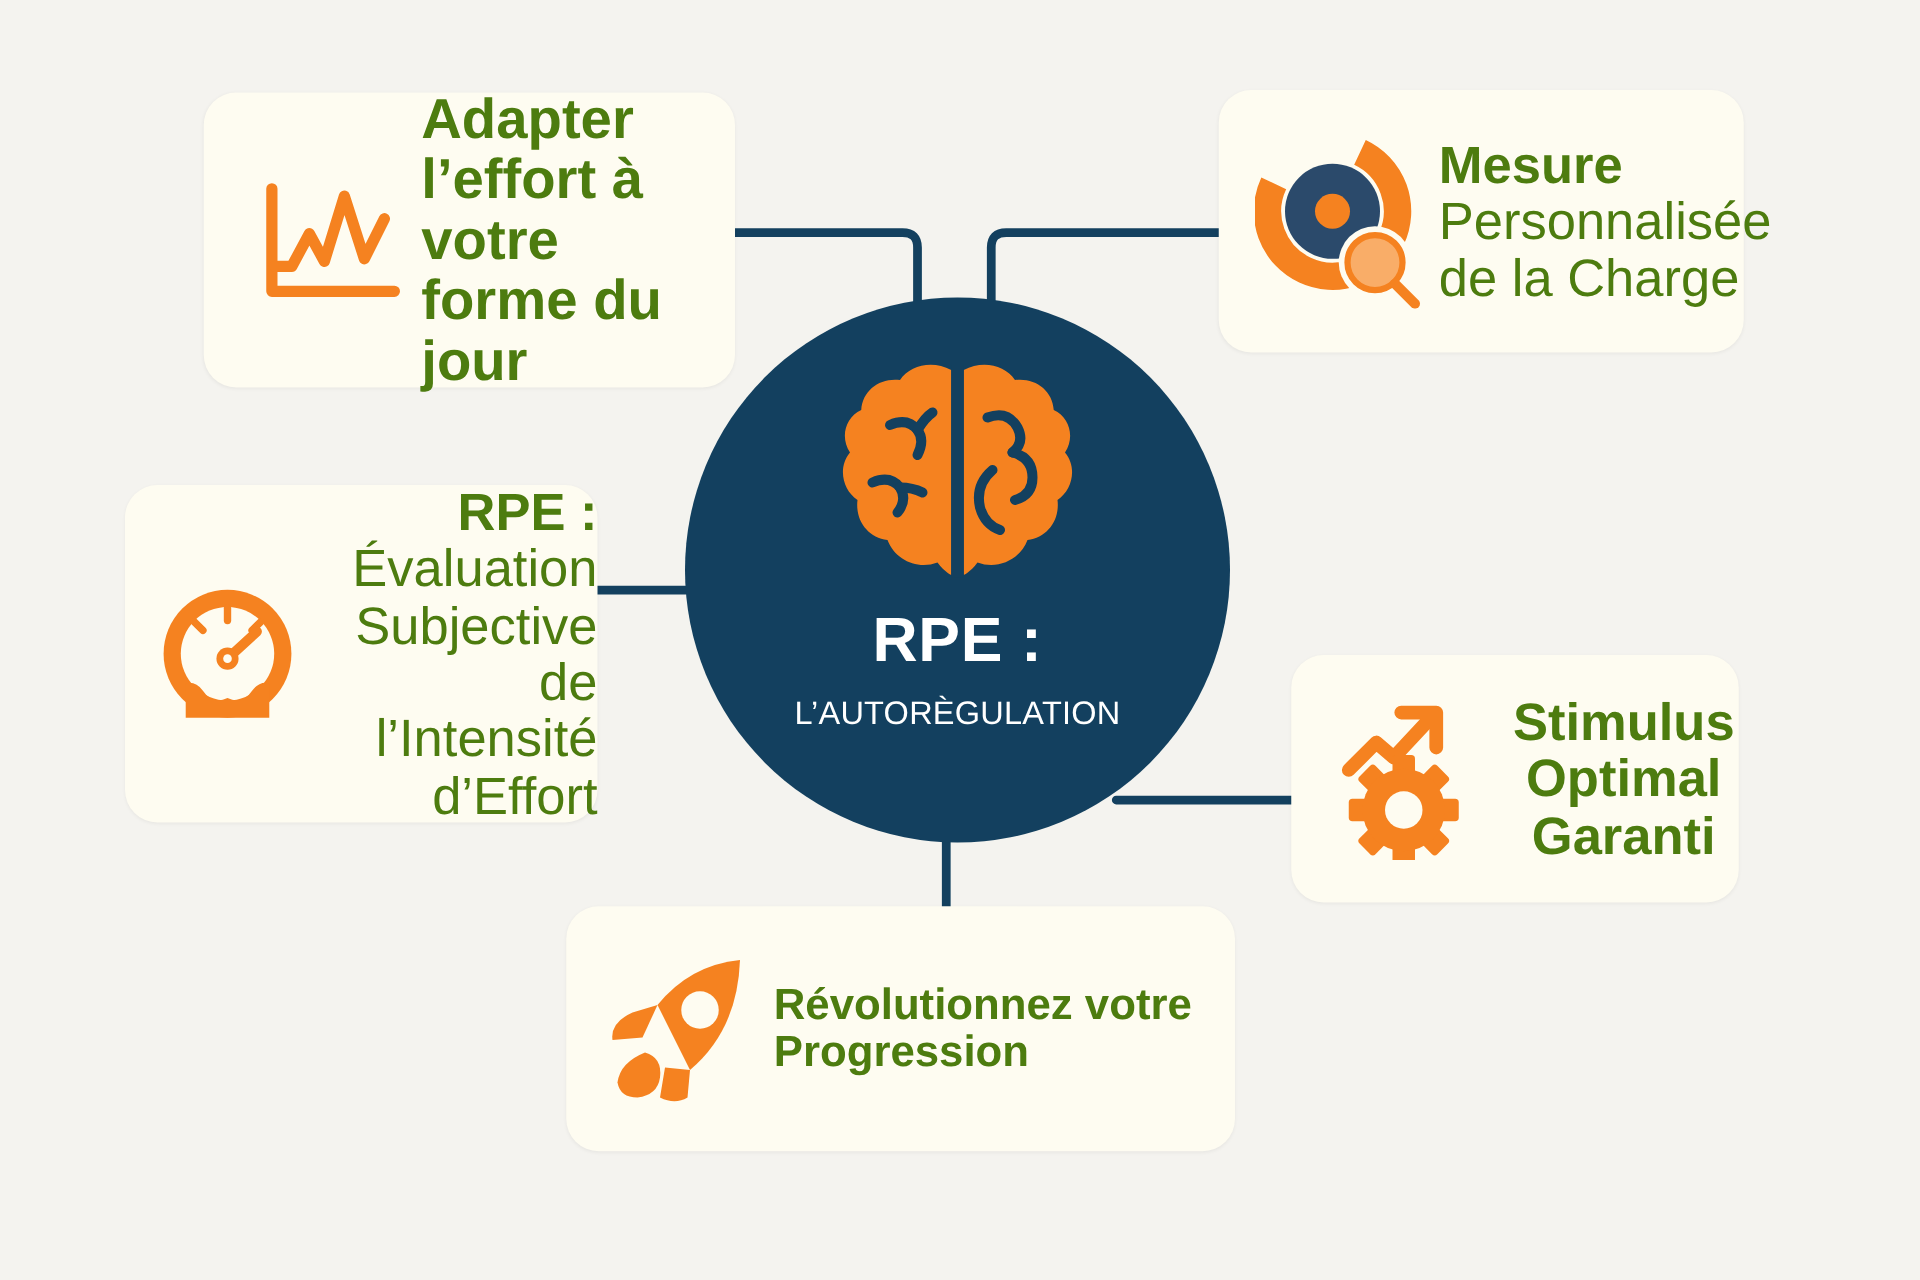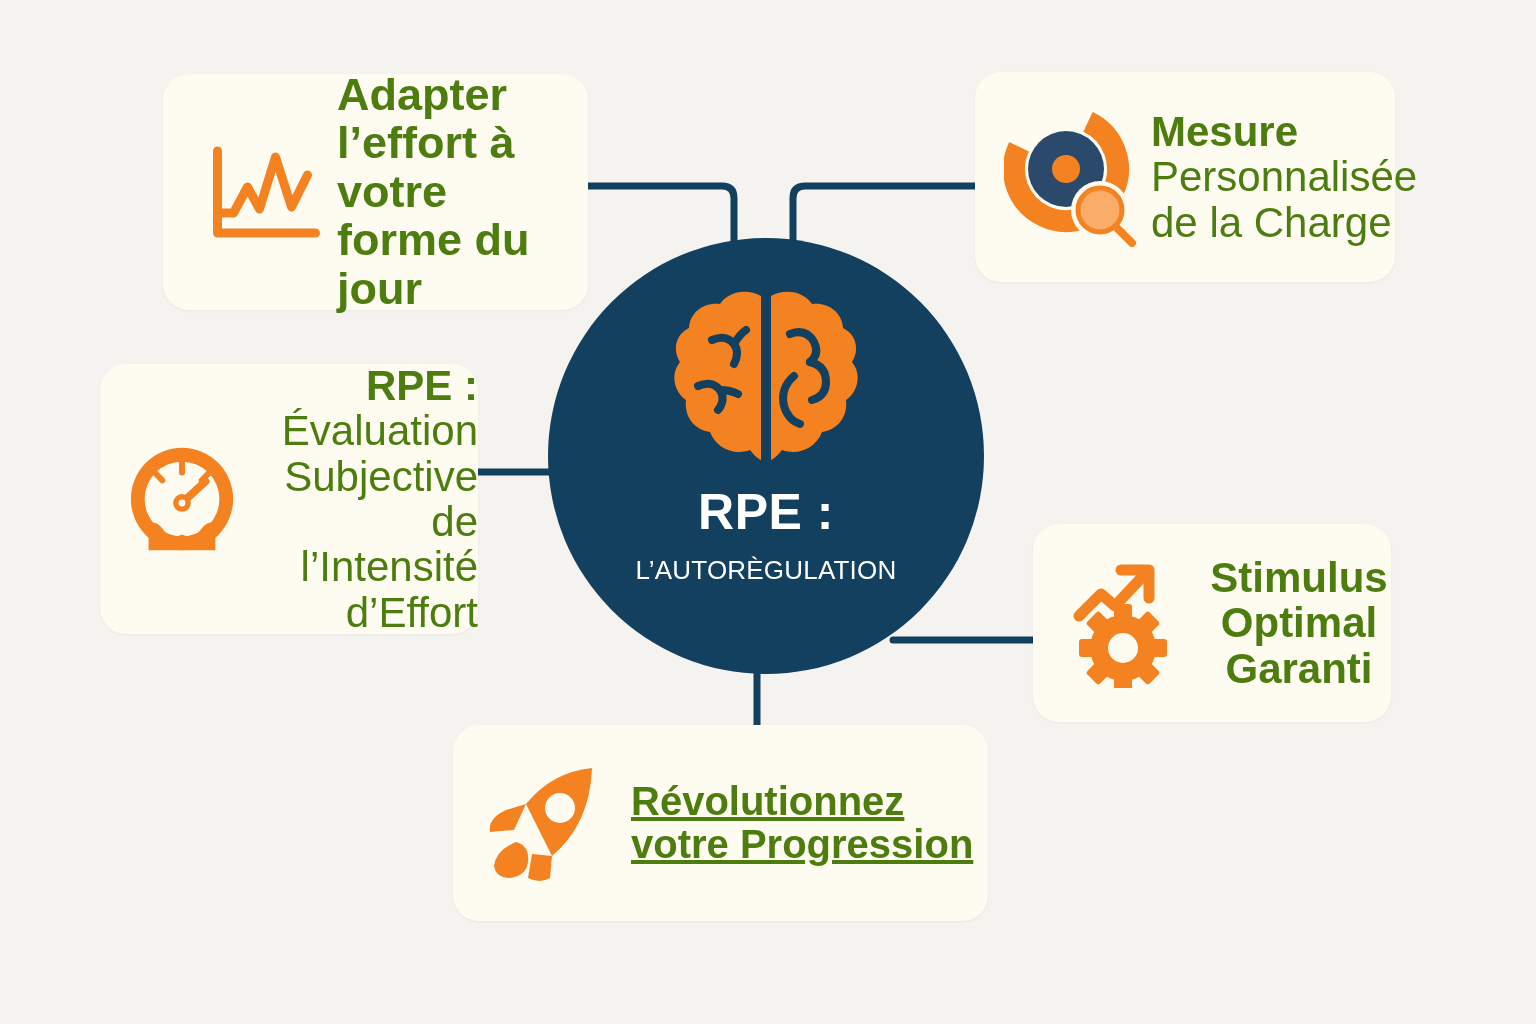--- a/index.html
+++ b/index.html
@@ -114,39 +114,39 @@
   #card-adapter .card-text { font-size: 45px; margin-left: 4px; width: 235px; }
 
   #card-mesure {
     left: 975px; top: 72px; width: 420px; height: 210px;
     padding: 0 0 0 28px;
   }
   #card-mesure .card-icon { width: 142px; height: 142px; }
   #card-mesure .card-text { font-size: 42px; margin-left: 6px; width: 245px; }
 
   #card-rpe {
-    left: 100px; top: 364px; width: 378px; height: 270px;
+    left: 100px; top: 388px; width: 378px; height: 270px;
     padding: 0 0 0 22px;
   }
   #card-rpe .card-icon { width: 120px; height: 120px; }
   #card-rpe .card-text { font-size: 42px; margin-left: 8px; width: 230px; text-align: right; }
 
   #card-stimulus {
     left: 1033px; top: 524px; width: 358px; height: 198px;
     padding: 0 0 0 38px;
   }
   #card-stimulus .card-icon { width: 110px; height: 130px; }
   #card-stimulus .card-text { font-size: 42px; margin-left: 26px; text-align: center; }
 
   #card-revolution {
     left: 453px; top: 725px; width: 535px; height: 196px;
     padding: 0 0 0 24px;
   }
   #card-revolution .card-icon { width: 130px; height: 126px; }
-  #card-revolution .card-text { font-size: 40px; margin-left: 24px; text-decoration: underline; }
+  #card-revolution .card-text { font-size: 35px; margin-left: 12px; }
 
   .overflow-text { overflow: visible; white-space: normal; }
 </style>
 </head>
 <body>
 
 <div id="stage">
 
   <svg class="connector-layer" viewBox="0 0 1536 1024">
 

